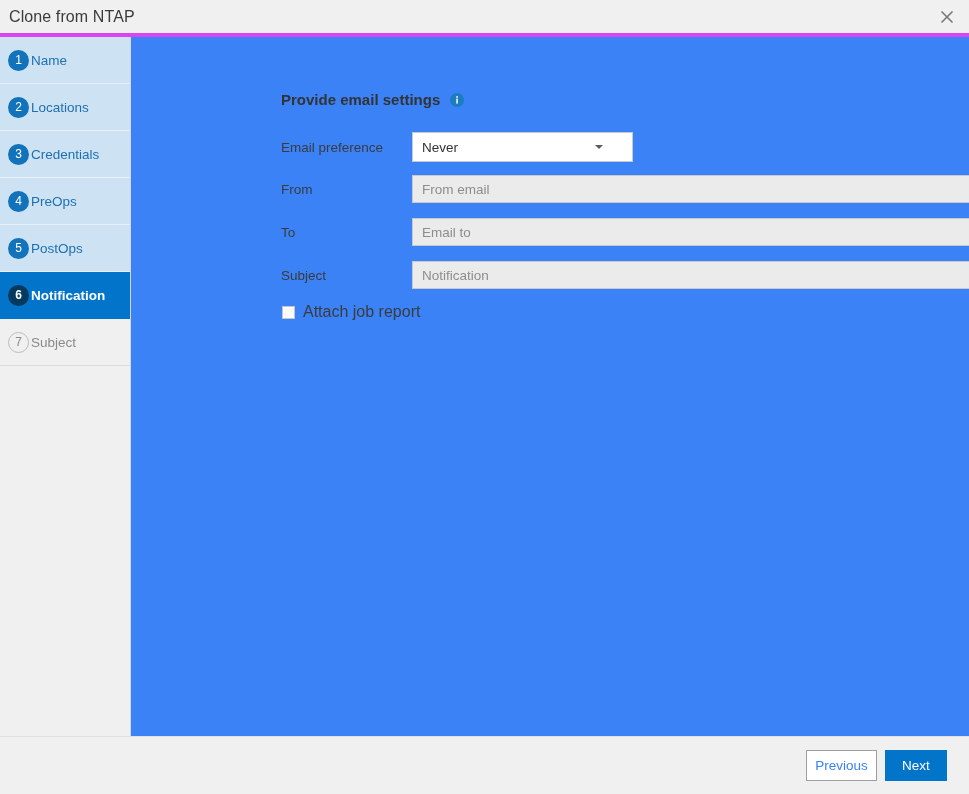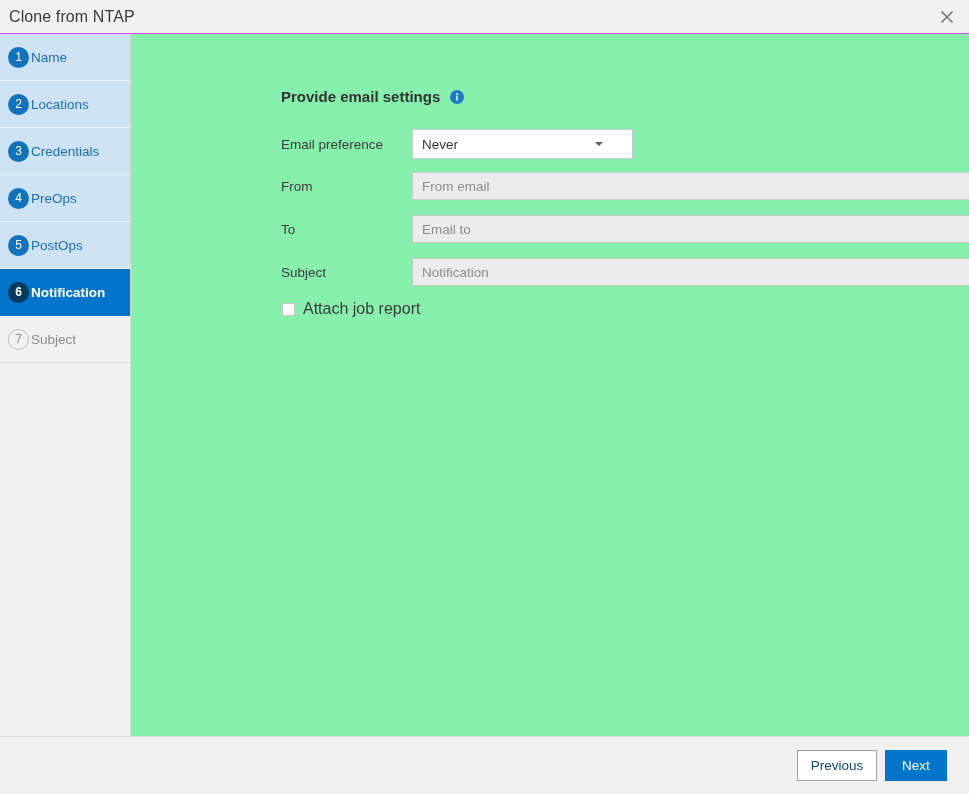--- a/index.html
+++ b/index.html
@@ -24,21 +24,21 @@
     display: flex;
     flex-direction: column;
   }
 
   
   .titlebar {
     position: relative;
     height: 33px;
     min-height: 33px;
     background: #f0f0f0;
-    border-bottom: 1px solid #d946ef;
+    border-bottom: 4px solid #d946ef;
     display: flex;
     align-items: center;
   }
   .titlebar-title {
     font-size: 16px;
     color: #3b3b3b;
     padding-left: 9px;
     letter-spacing: 0.1px;
     font-weight: 400;
     white-space: nowrap;
@@ -125,21 +125,21 @@
   .step.active .step-label {
     color: #ffffff;
     font-weight: bold;
   }
   .step.pending .step-label { color: #8a8a8a; }
   .sidebar-filler { flex: 1 1 auto; background: #f0f0f0; }
 
   
   .content {
     flex: 1 1 auto;
-    background: #86efac;
+    background: #3b82f6;
     padding: 0;
     position: relative;
     overflow: hidden;
   }
   .section-head {
     display: flex;
     align-items: center;
     padding: 0;
     position: absolute;
     left: 150px;
@@ -263,24 +263,24 @@
   .btn {
     font-family: "Liberation Sans", sans-serif;
     font-size: 13.5px;
     height: 31px;
     box-sizing: border-box;
     border-radius: 0;
     cursor: pointer;
     outline: none;
   }
   .btn-secondary {
-    width: 80px;
+    width: 71px;
     background: #ffffff;
     border: 1px solid #9e9e9e;
-    color: #0c4a6e;
+    color: #3b82f6;
     margin-right: 8px;
   }
   .btn-primary {
     width: 62px;
     background: #0275ca;
     border: 1px solid #0275ca;
     color: #ffffff;
   }
 </style>
 </head>

